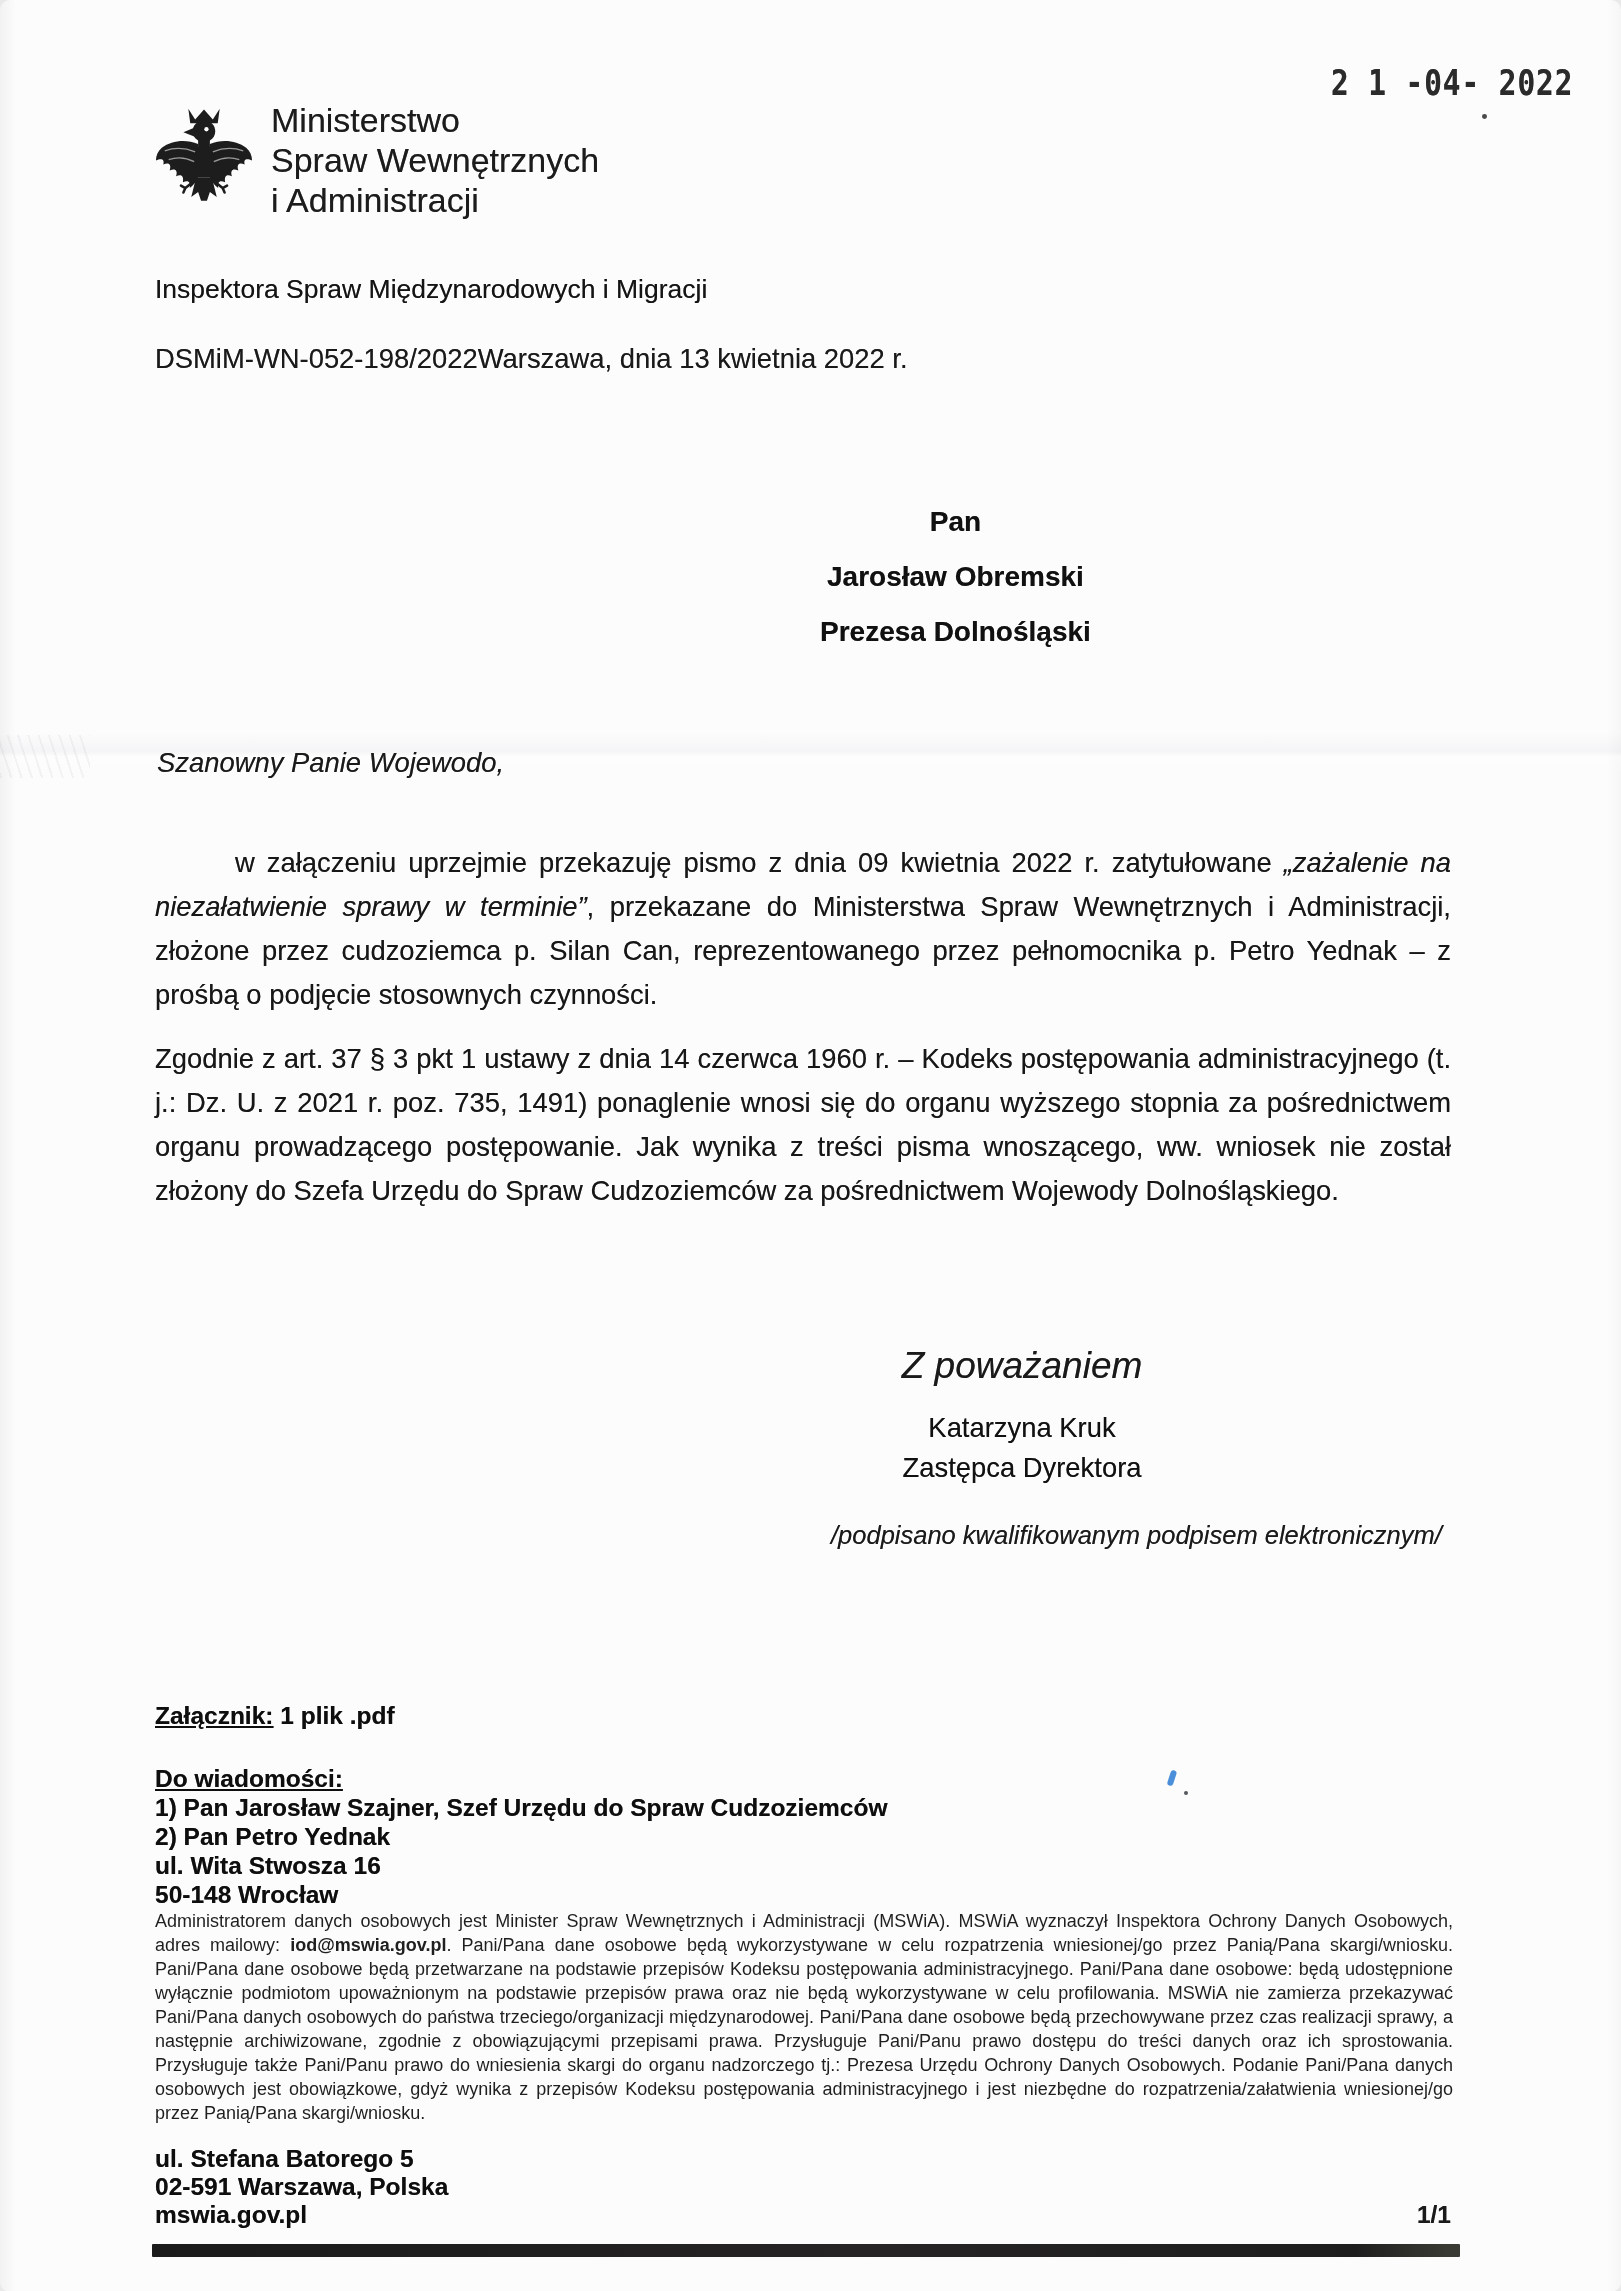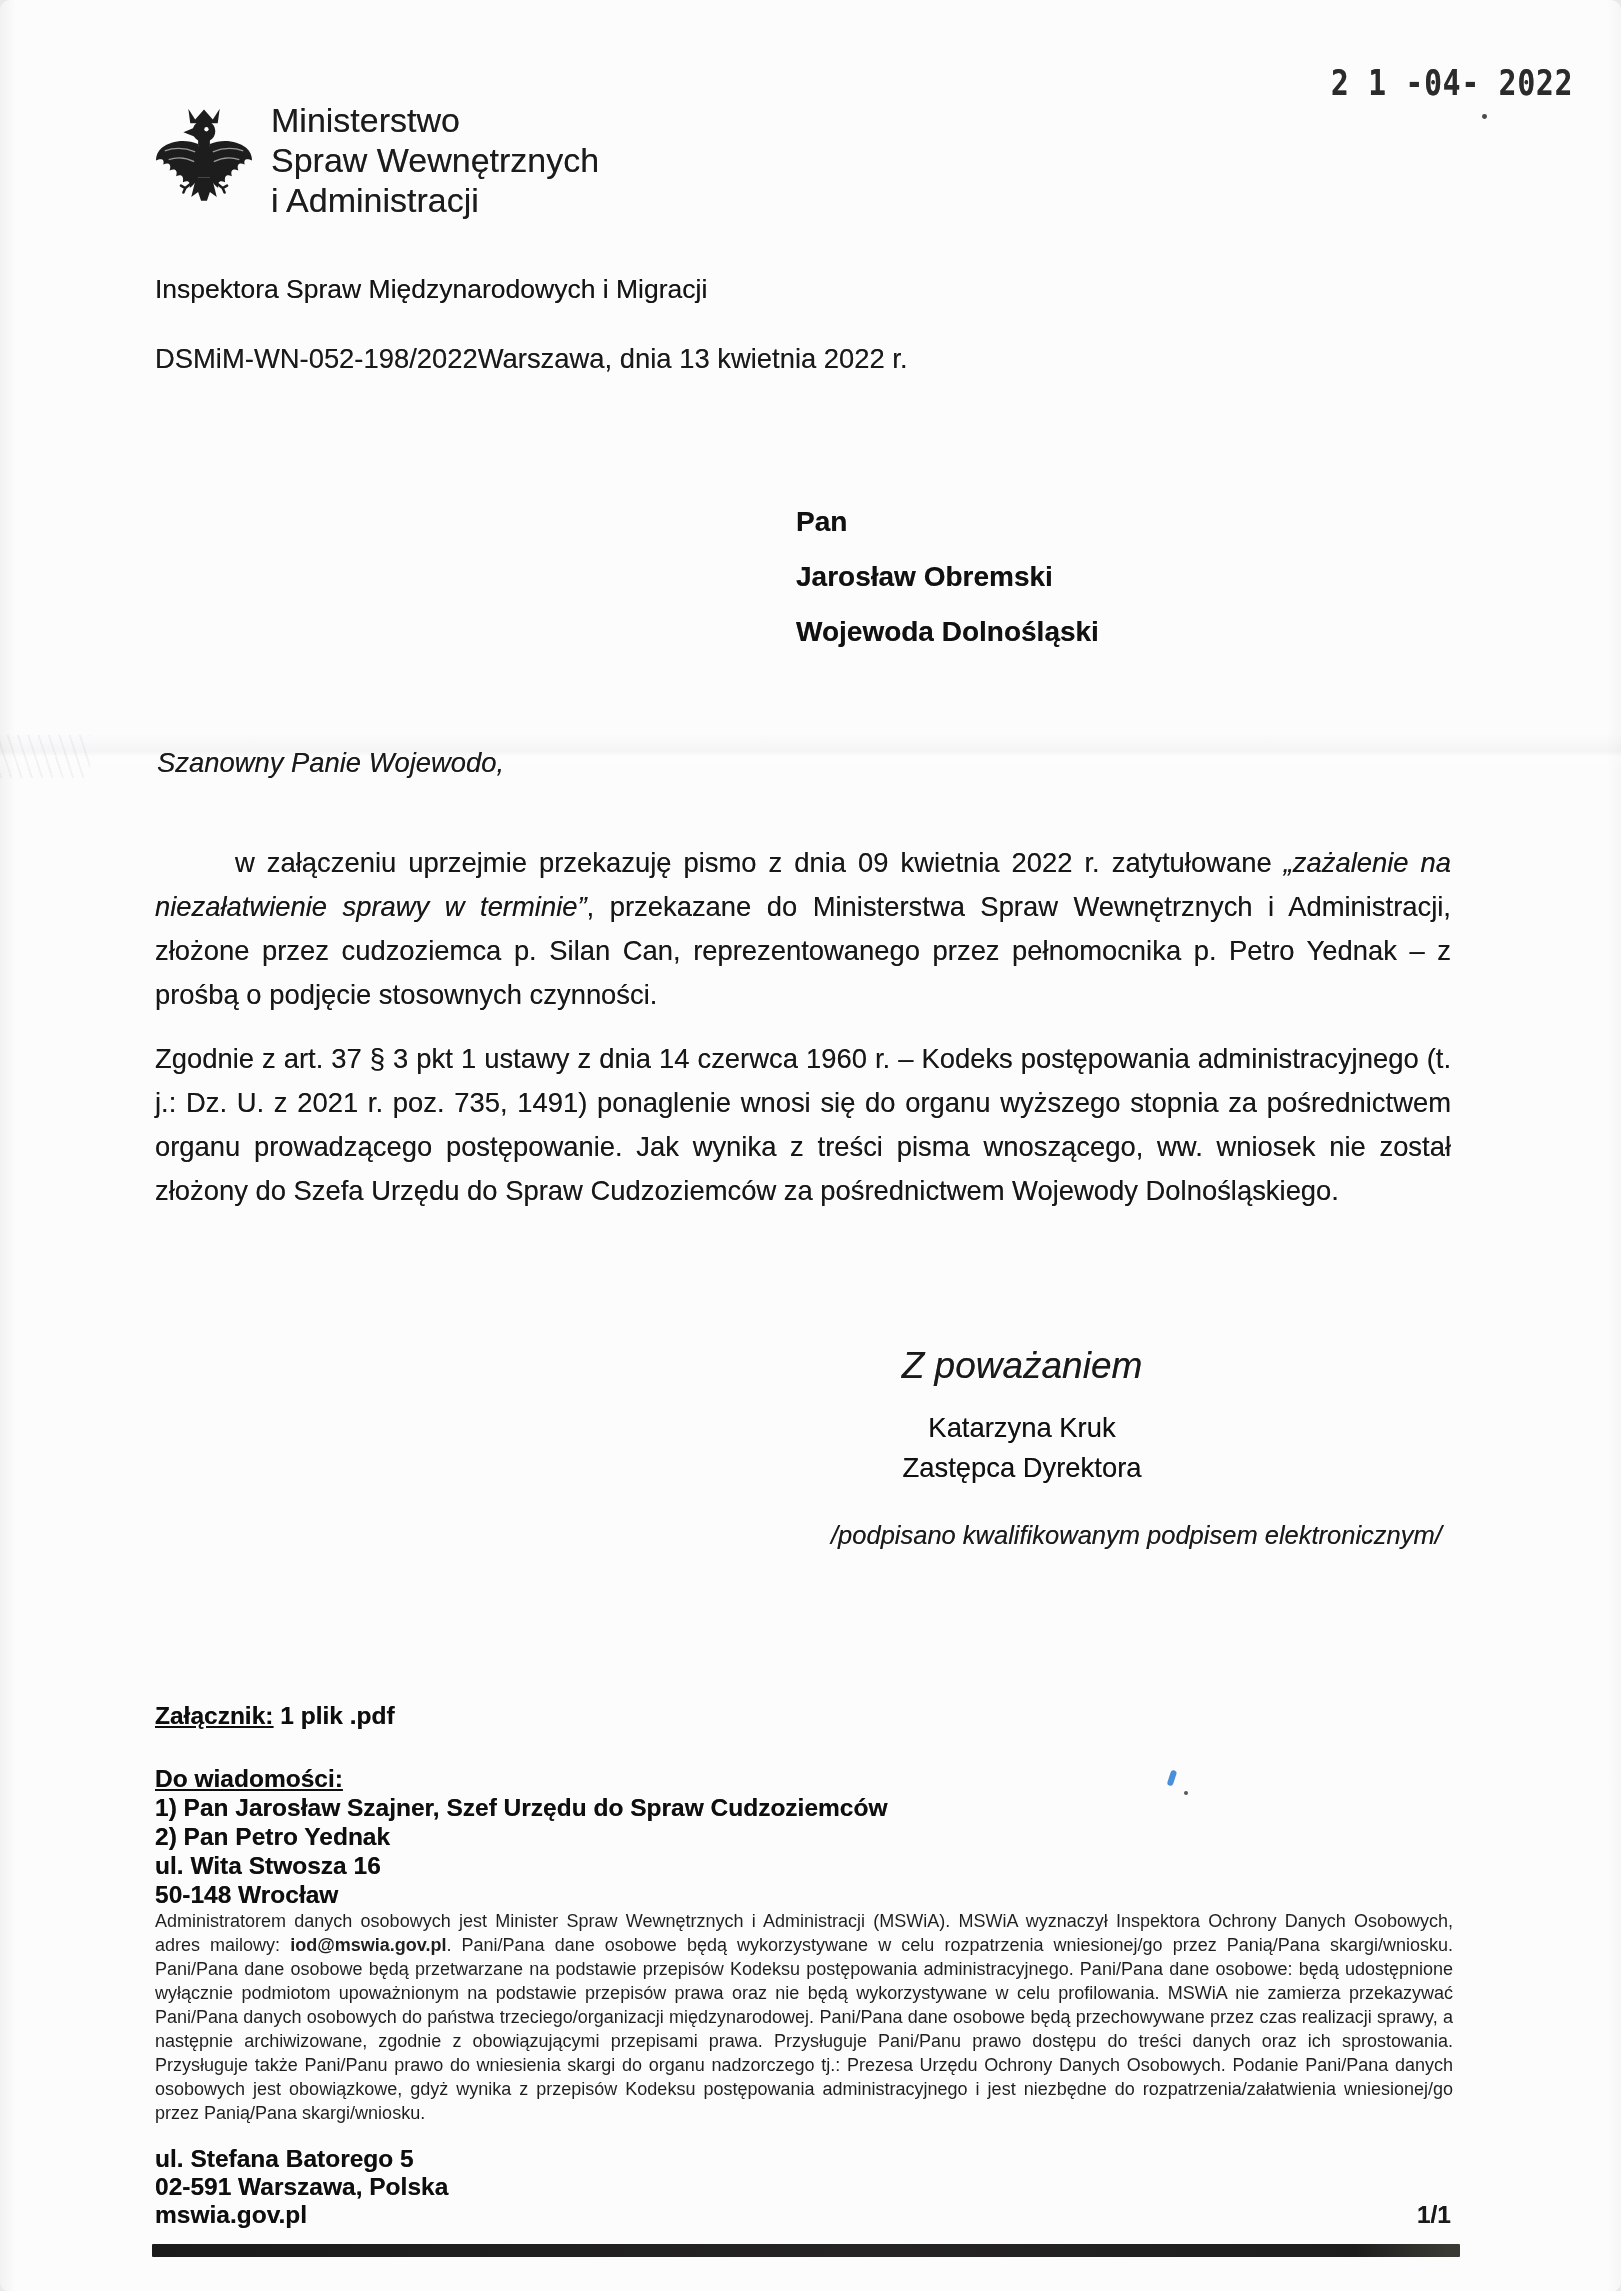--- a/index.html
+++ b/index.html
@@ -24,21 +24,21 @@
     white-space:nowrap;
   }
   .stamp-dot{left:1482px;top:114px;width:4.9px;height:4.9px;background:#4a4a4a;border-radius:50%;}
   
   .logo{left:153px;top:104px;width:102px;height:125px;}
   .ministry{left:271px;top:100px;font-size:34px;line-height:40px;color:#1c1c1c;}
   .department{left:155px;top:274px;font-size:26.5px;color:#141414;}
   .refrow{left:155px;top:343px;width:1296px;display:flex;font-size:27.4px;}
   .refrow .date{padding-right:25.5px;}
   
-  .recipient{left:796px;top:494px;font-size:28px;font-weight:bold;line-height:55px;color:#111;}
+  .recipient{left:820px;top:494px;font-size:28px;font-weight:bold;line-height:55px;color:#111;text-align:center;}
   
   .salutation{left:157px;top:747px;font-size:27.4px;font-style:italic;}
   .para{left:155px;width:1296px;font-size:27.4px;line-height:44px;text-align:justify;color:#171717;}
   .p1{top:841px;text-indent:80px;}
   .p2{top:1037px;}
   .seg-italic{font-style:italic;}
   .seg-bold{font-weight:normal;}
   
   .valediction{left:777px;top:1345px;width:490px;text-align:center;font-size:37px;font-style:italic;}
   .signer{left:777px;top:1408px;width:490px;text-align:center;font-size:27.4px;line-height:40px;color:#111;}
@@ -117,21 +117,21 @@
   <div class="abs department">Inspektora Spraw Międzynarodowych i Migracji</div>
 
   <div class="abs refrow">
     <span>DSMiM-WN-052-198/2022</span>
     <span class="date">Warszawa, dnia 13 kwietnia 2022 r.</span>
   </div>
 
   <div class="abs recipient">
     <div>Pan</div>
     <div>Jarosław Obremski</div>
-    <div>Wojewoda Dolnośląski</div>
+    <div>Prezesa Dolnośląski</div>
   </div>
 
   <div class="abs salutation">Szanowny Panie Wojewodo,</div>
 
   <div class="abs para p1"><span>w załączeniu uprzejmie przekazuję pismo z dnia 09 kwietnia 2022 r. zatytułowane </span><span class="seg-italic">„zażalenie na niezałatwienie sprawy w terminie”</span><span>, przekazane do Ministerstwa Spraw Wewnętrznych i Administracji, złożone przez cudzoziemca </span><span class="seg-bold">p. Silan Can,</span><span> reprezentowanego przez pełnomocnika p. Petro Yednak – z prośbą o podjęcie stosownych czynności.</span></div>
 
   <div class="abs para p2">Zgodnie z art. 37 § 3 pkt 1 ustawy z dnia 14 czerwca 1960 r. – Kodeks postępowania administracyjnego (t. j.: Dz. U. z 2021 r. poz. 735, 1491) ponaglenie wnosi się do organu wyższego stopnia za pośrednictwem organu prowadzącego postępowanie. Jak wynika z treści pisma wnoszącego, ww. wniosek nie został złożony do Szefa Urzędu do Spraw Cudzoziemców za pośrednictwem Wojewody Dolnośląskiego.</div>
 
   <div class="abs valediction">Z poważaniem</div>
   <div class="abs signer">

